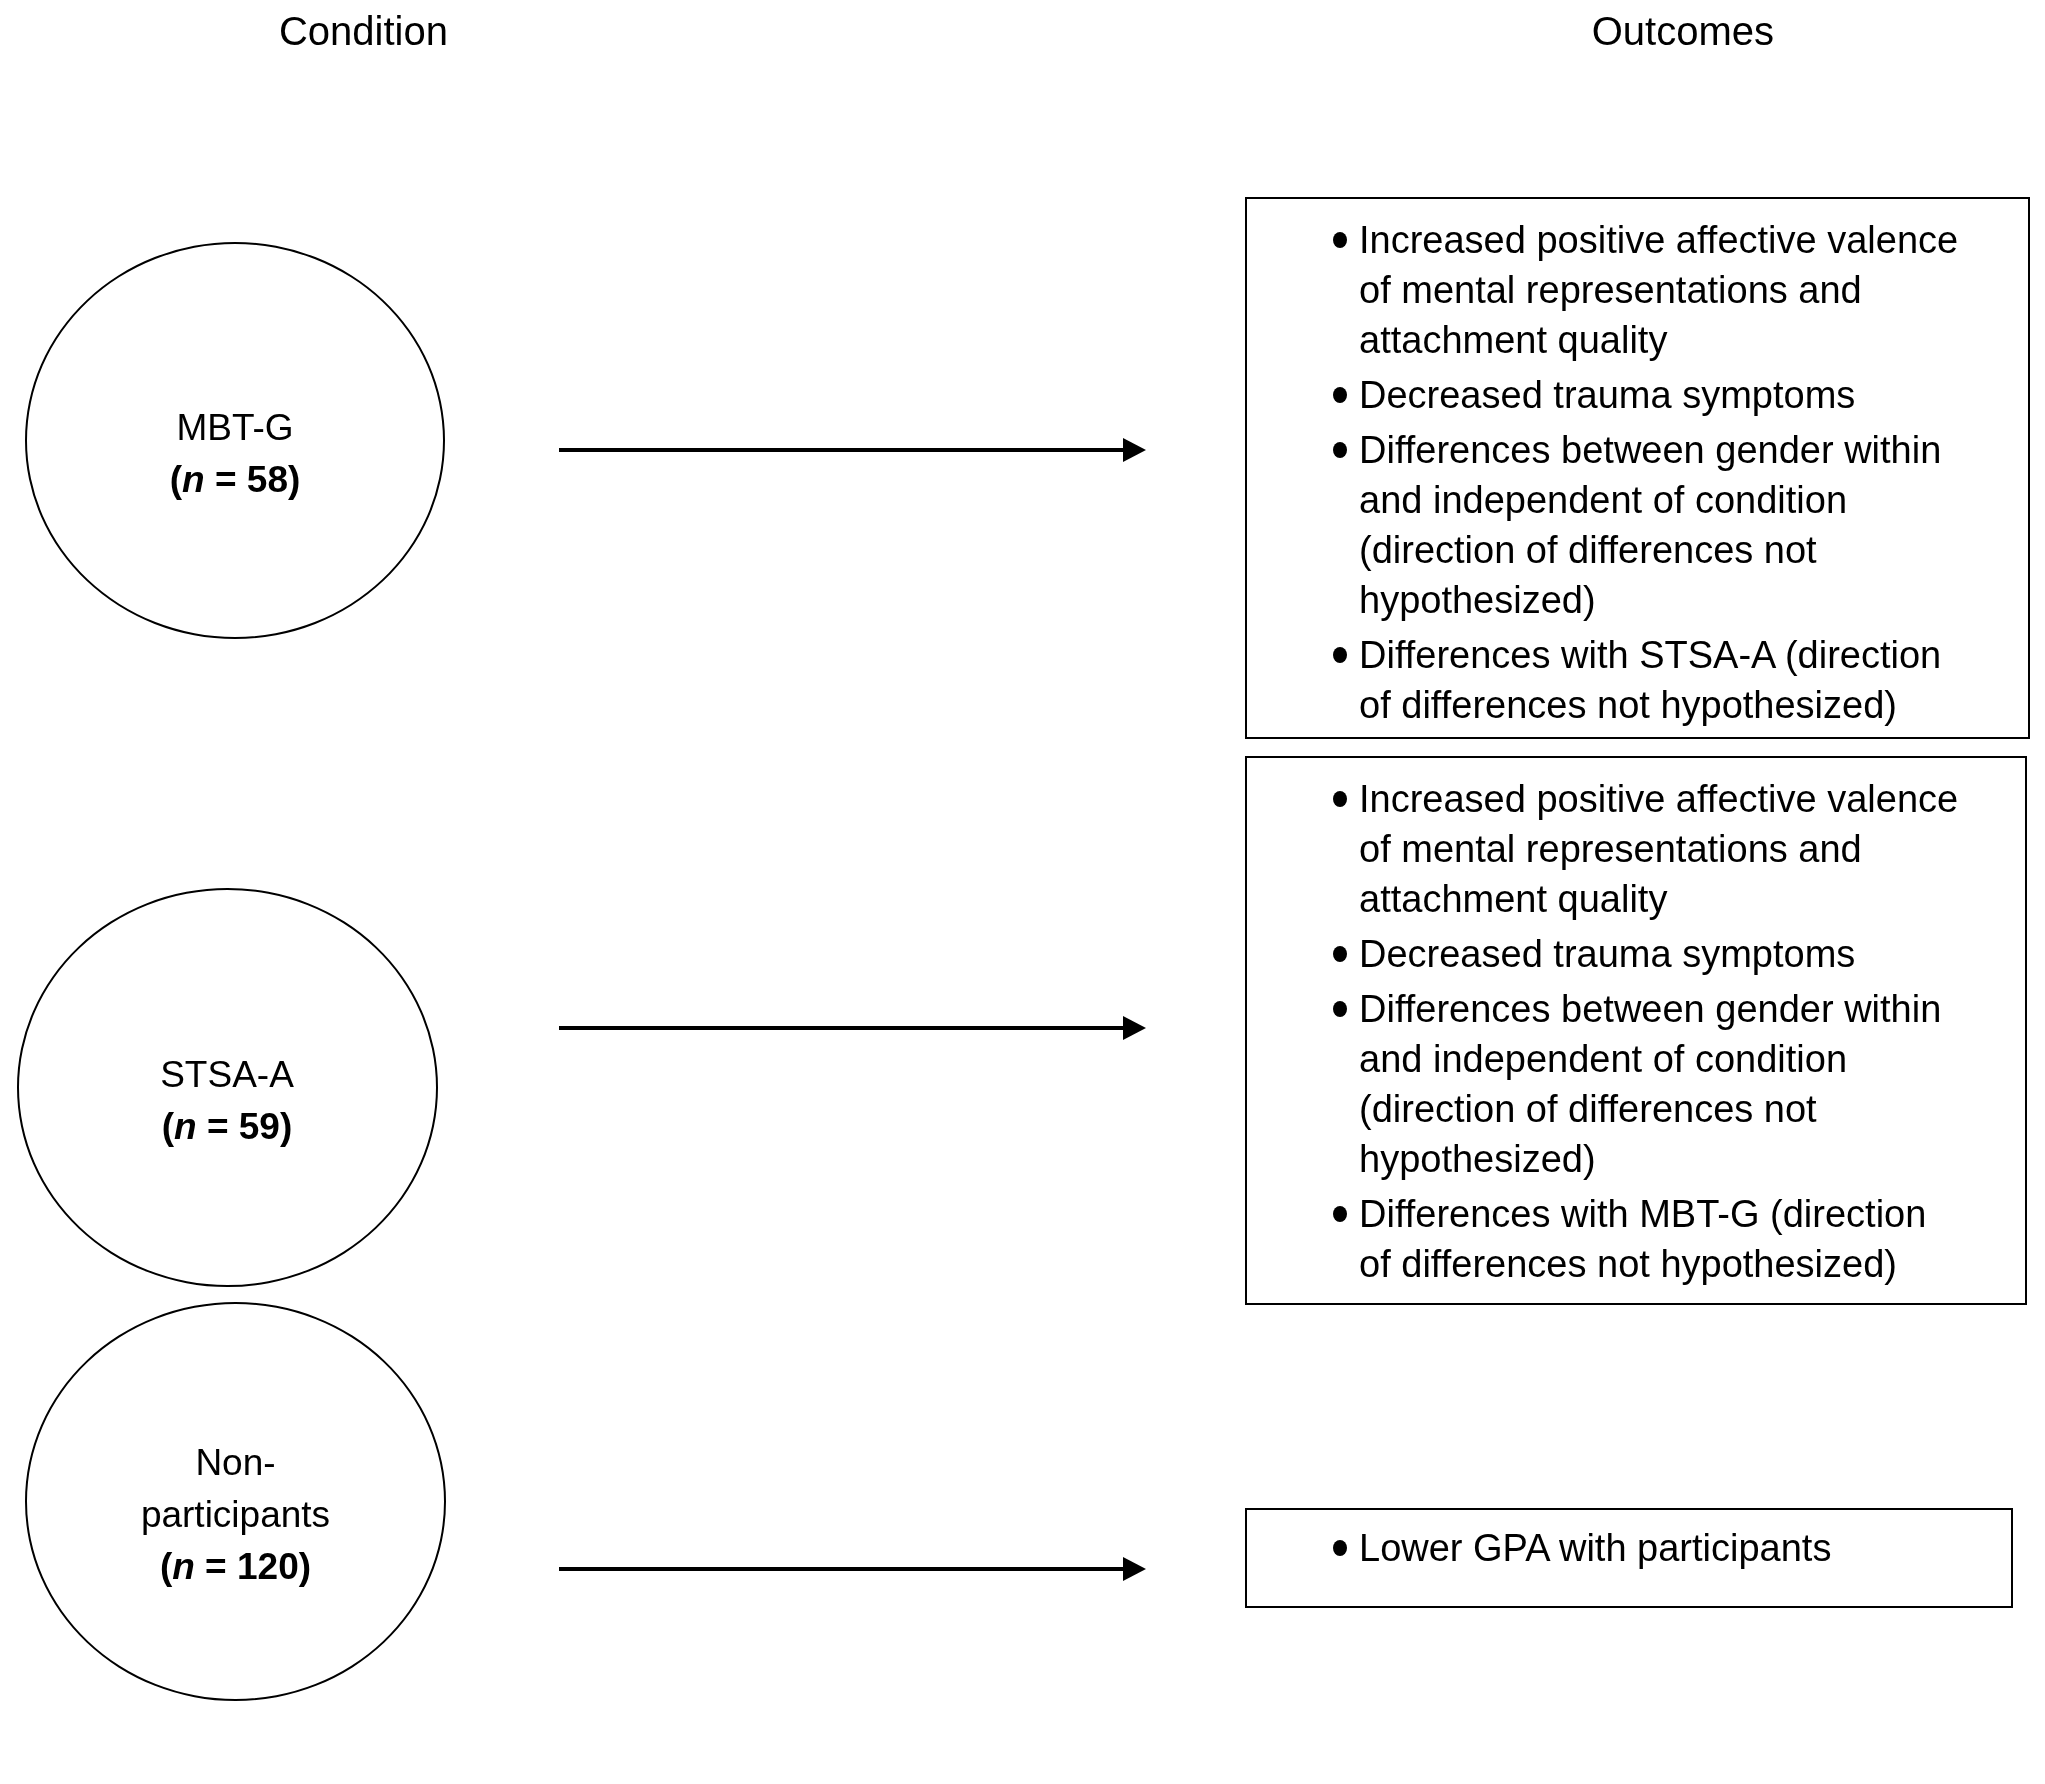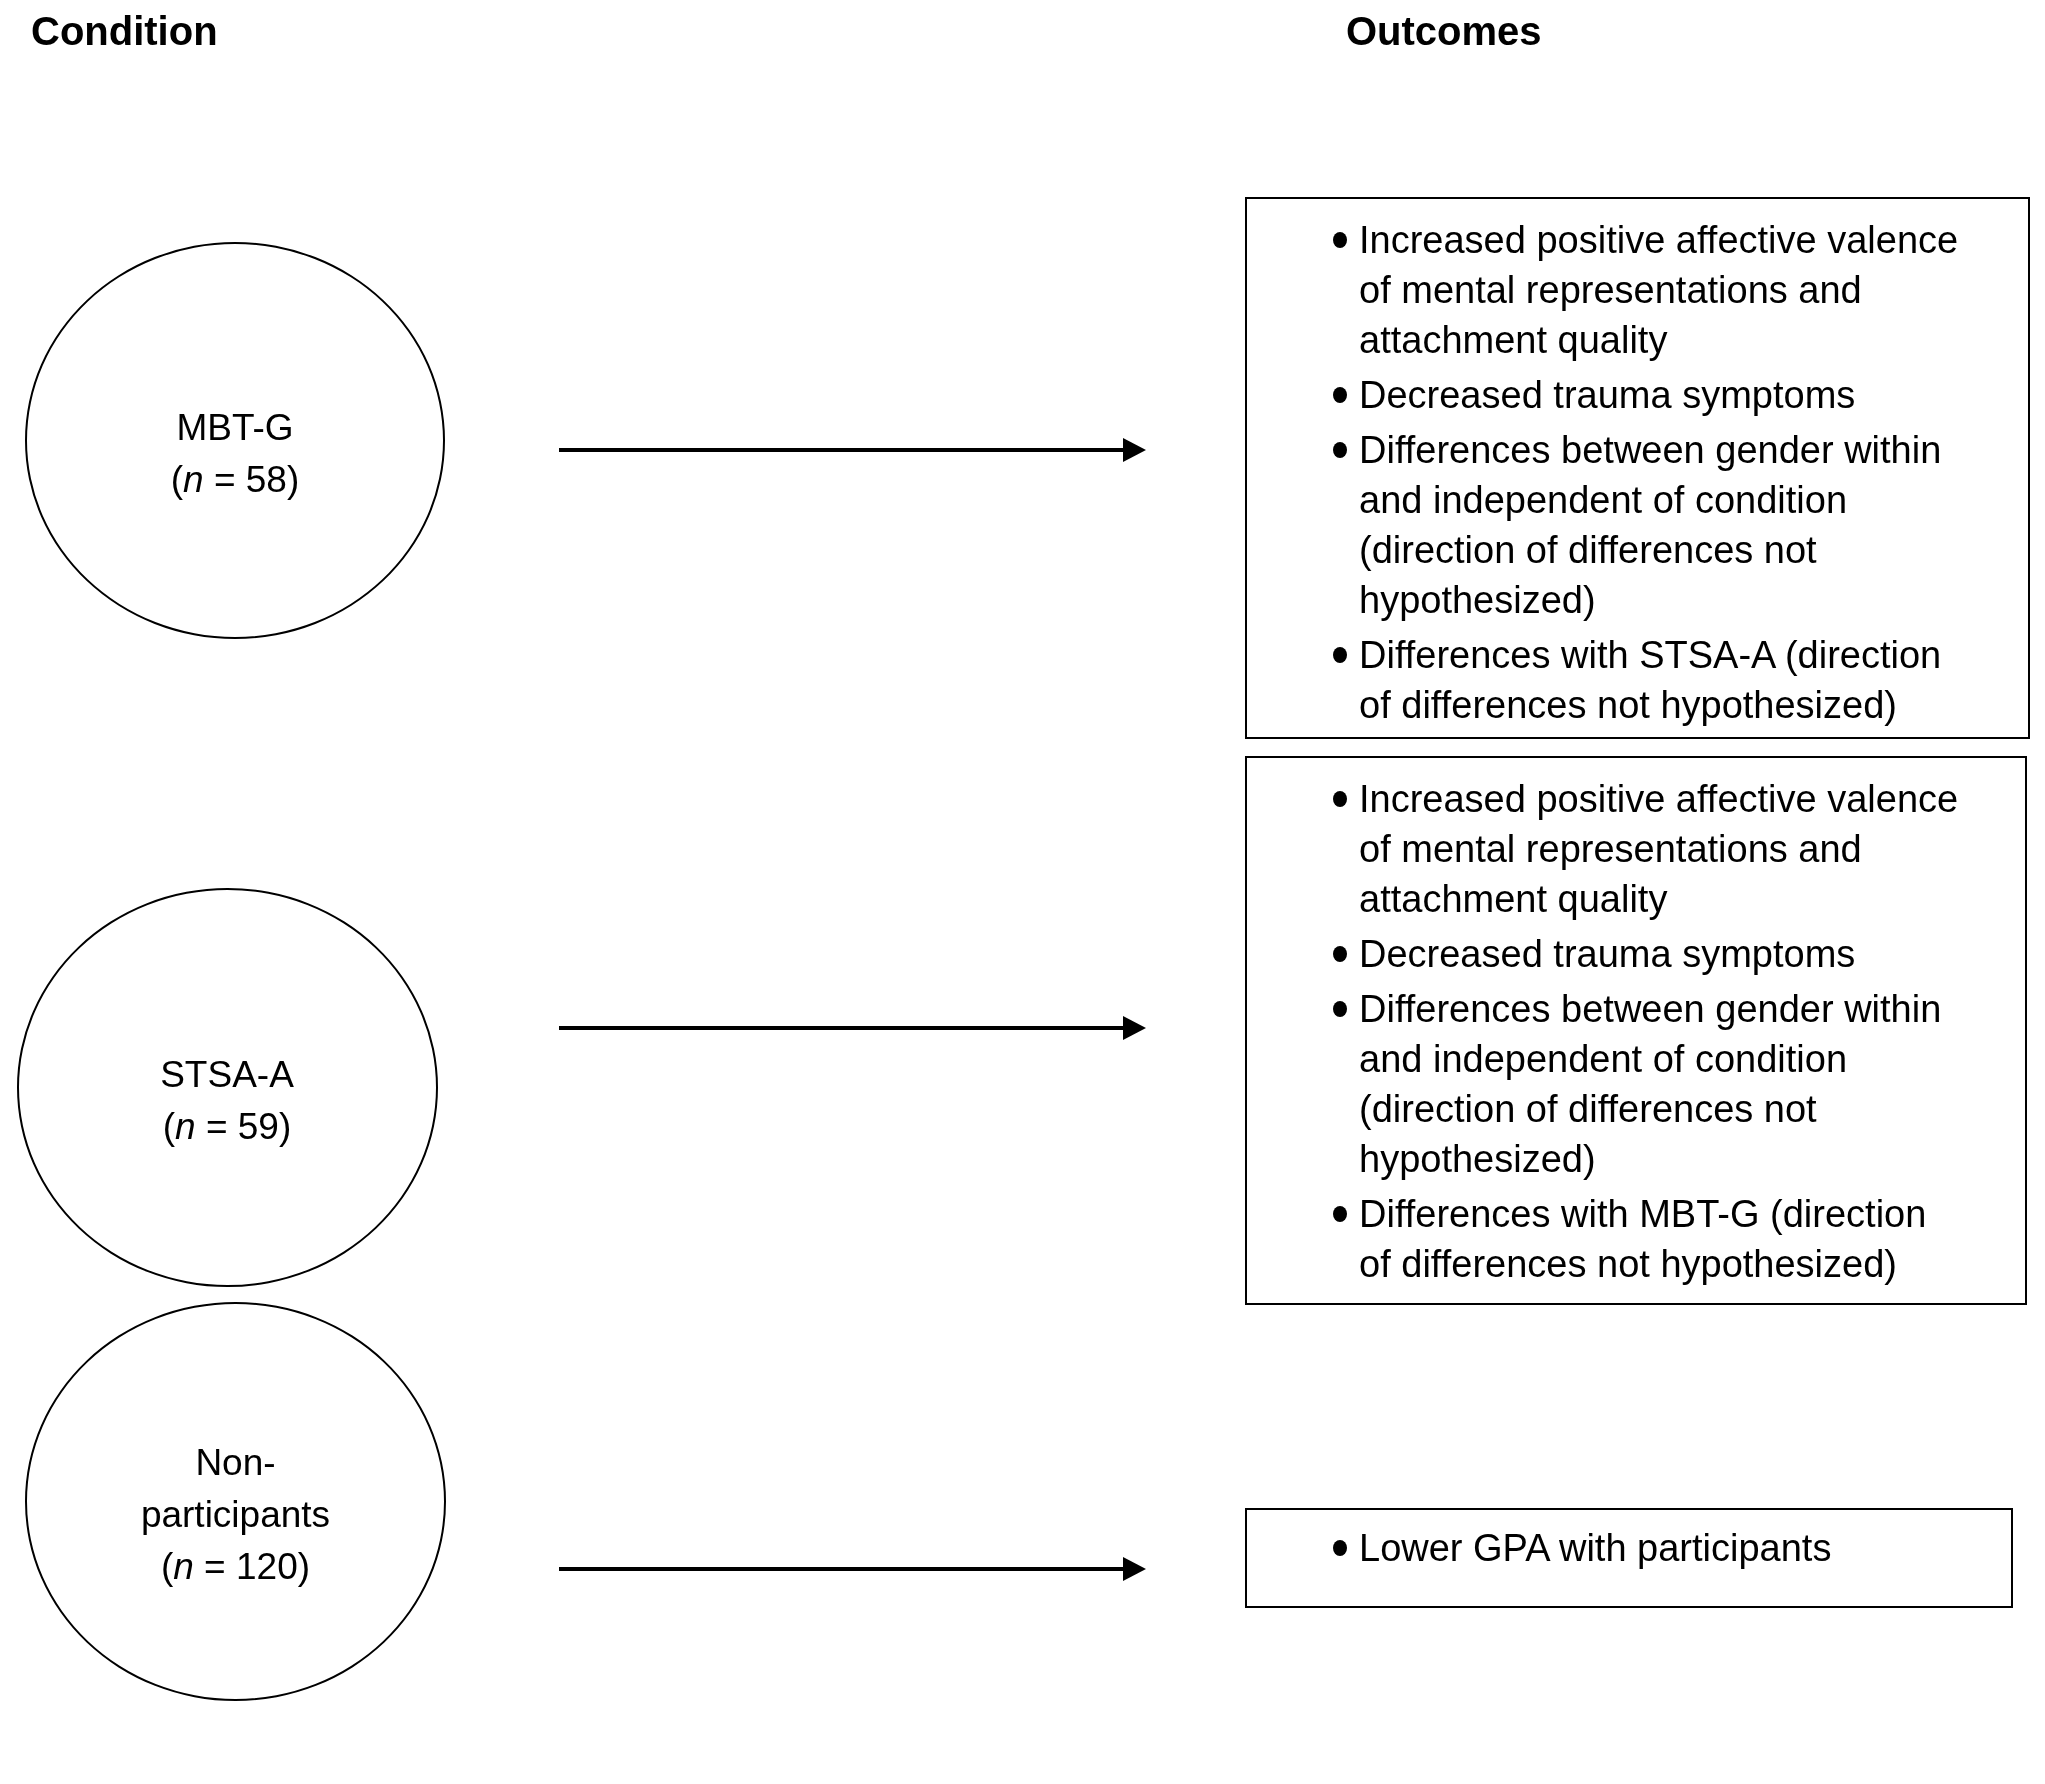--- a/index.html
+++ b/index.html
@@ -8,23 +8,23 @@
     width: 2046px;
     height: 1784px;
     background: #ffffff;
     color: #000000;
     font-family: "Liberation Sans", sans-serif;
     overflow: hidden;
   }
   .col-header {
     position: absolute;
     font-size: 40px;
-    font-weight: bold;
+    font-weight: normal;
     line-height: 1.1;
-    text-align: left;
+    text-align: right;
     white-space: nowrap;
   }
   #hdr-condition { left: 31px;   top: 9.3px; width: 417px; }
   #hdr-outcomes  { left: 1346px; top: 9.3px; width: 428px; }
 
   .circle {
     position: absolute;
     box-sizing: border-box;
     border: 2.1px solid #000000;
     border-radius: 50%;
@@ -33,21 +33,21 @@
     align-items: center;
     justify-content: center;
     text-align: center;
     padding-top: 11.3px;
   }
   #circle-1 { left: 25px; top: 242px;  width: 420px; height: 397px; }
   #circle-2 { left: 16.5px; top: 888px; width: 421px; height: 399px; }
   #circle-3 { left: 25px; top: 1302px; width: 421px; height: 399px; }
   .circle-label { font-size: 37px; line-height: 52px; margin-top: 16px; }
   .cname   { white-space: pre-line; }
-  .csample { white-space: pre-line; }
+  .csample { white-space: pre-line; font-weight: bold; }
   .it { font-style: italic; }
 
   .arrow { position: absolute; width: 586px; height: 0; }
   #arrow-1 { left: 559px; top: 450px; }
   #arrow-2 { left: 559px; top: 1028px; }
   #arrow-3 { left: 559px; top: 1569px; }
   .arrow .shaft {
     position: absolute;
     left: 0; top: -2.1px;
     width: 566px; height: 3.6px;

